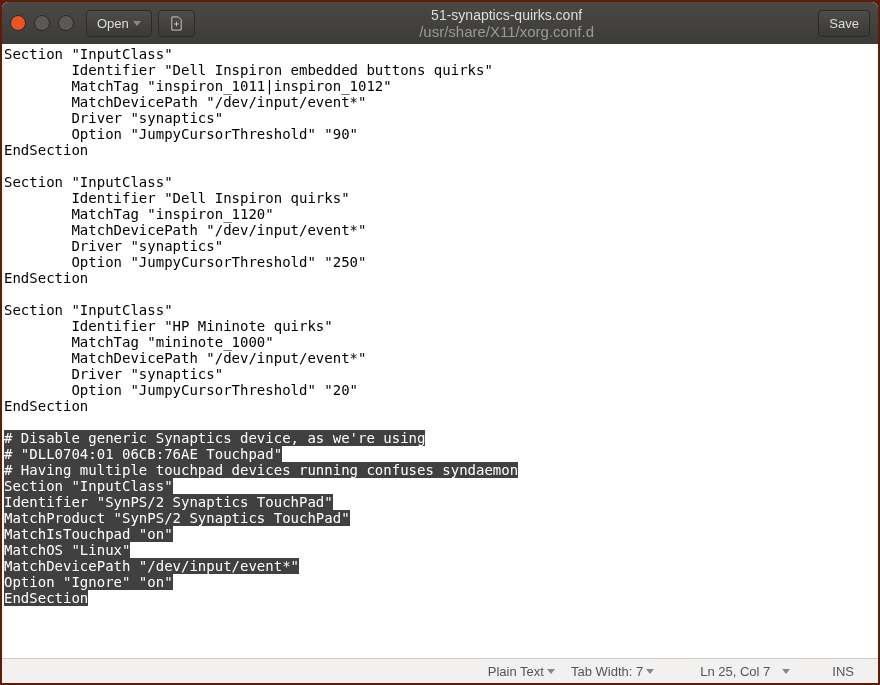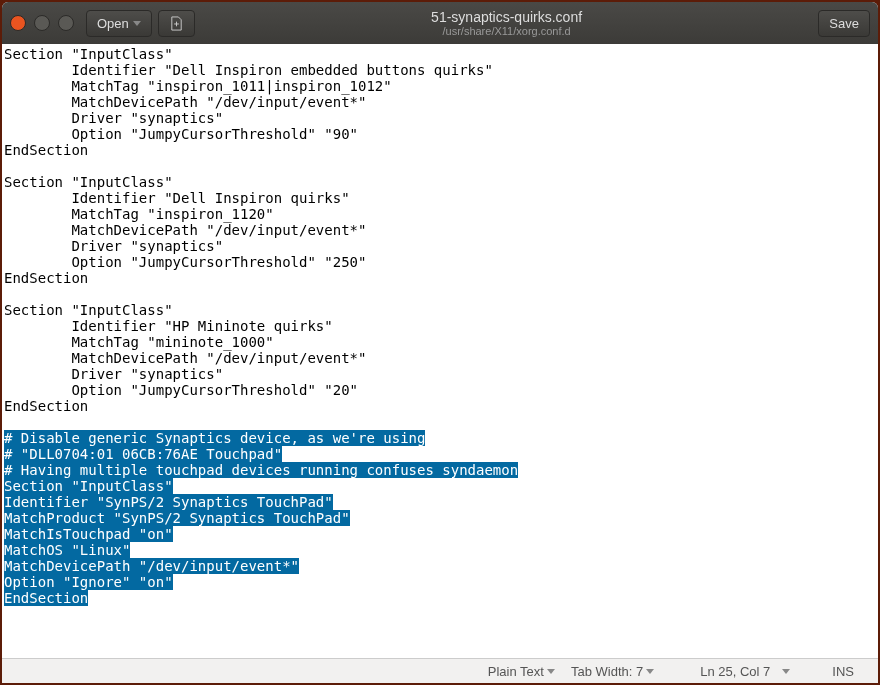--- a/index.html
+++ b/index.html
@@ -5,23 +5,23 @@
 body{margin:0;font-family:sans-serif;background:#5c1c08}
 .win{width:876px;height:681px;margin:2px;background:#fff;border-radius:6px 6px 0 0;overflow:hidden;display:flex;flex-direction:column}
 .tb{height:42px;background:linear-gradient(#4a4946,#3c3b38);display:flex;align-items:center;padding:0 8px;gap:6px}
 .wbtn{display:flex;gap:8px;margin-right:6px}
 .wb{width:14px;height:14px;border-radius:50%;background:#5a5955;border:1px solid #2b2a28}
 .wb.cl{background:#e95420}
 .btn{background:linear-gradient(#4e4d4a,#3a3936);color:#ddd;border:1px solid #2b2a28;border-radius:4px;padding:5px 10px;font-size:13px;display:flex;align-items:center;gap:4px;cursor:pointer}
 .ico{width:15px;height:15px;fill:#ccc}
 .center{flex:1;text-align:center}
 .ttl{color:#ddd;font-size:14px;font-weight:normal}
-.sub{color:#999;font-size:11px}
+.sub{color:#999;font-size:15px}
 .ed{flex:1;overflow:auto;font-family:"DejaVu Sans Mono",monospace;font-size:14px;line-height:16px;white-space:pre;padding:2px 0 0 2px}
-.sel{background:#0369a1;color:#fff;display:inline}
+.sel{background:#404040;color:#fff;display:inline}
 .sb{height:24px;background:#f2f1f0;border-top:1px solid #ccc;display:flex;align-items:center;justify-content:flex-end;gap:8px;padding:0 20px;font-size:13px;color:#555}
 .sbi{display:flex;align-items:center;gap:3px;cursor:pointer;padding:2px 4px}
 .tri{width:0;height:0;border-left:4px solid transparent;border-right:4px solid transparent;border-top:5px solid #888}
 .spacer{width:22px}
 </style>
 </head>
 <body>
 
 <div class="win">
   <div class="tb">

